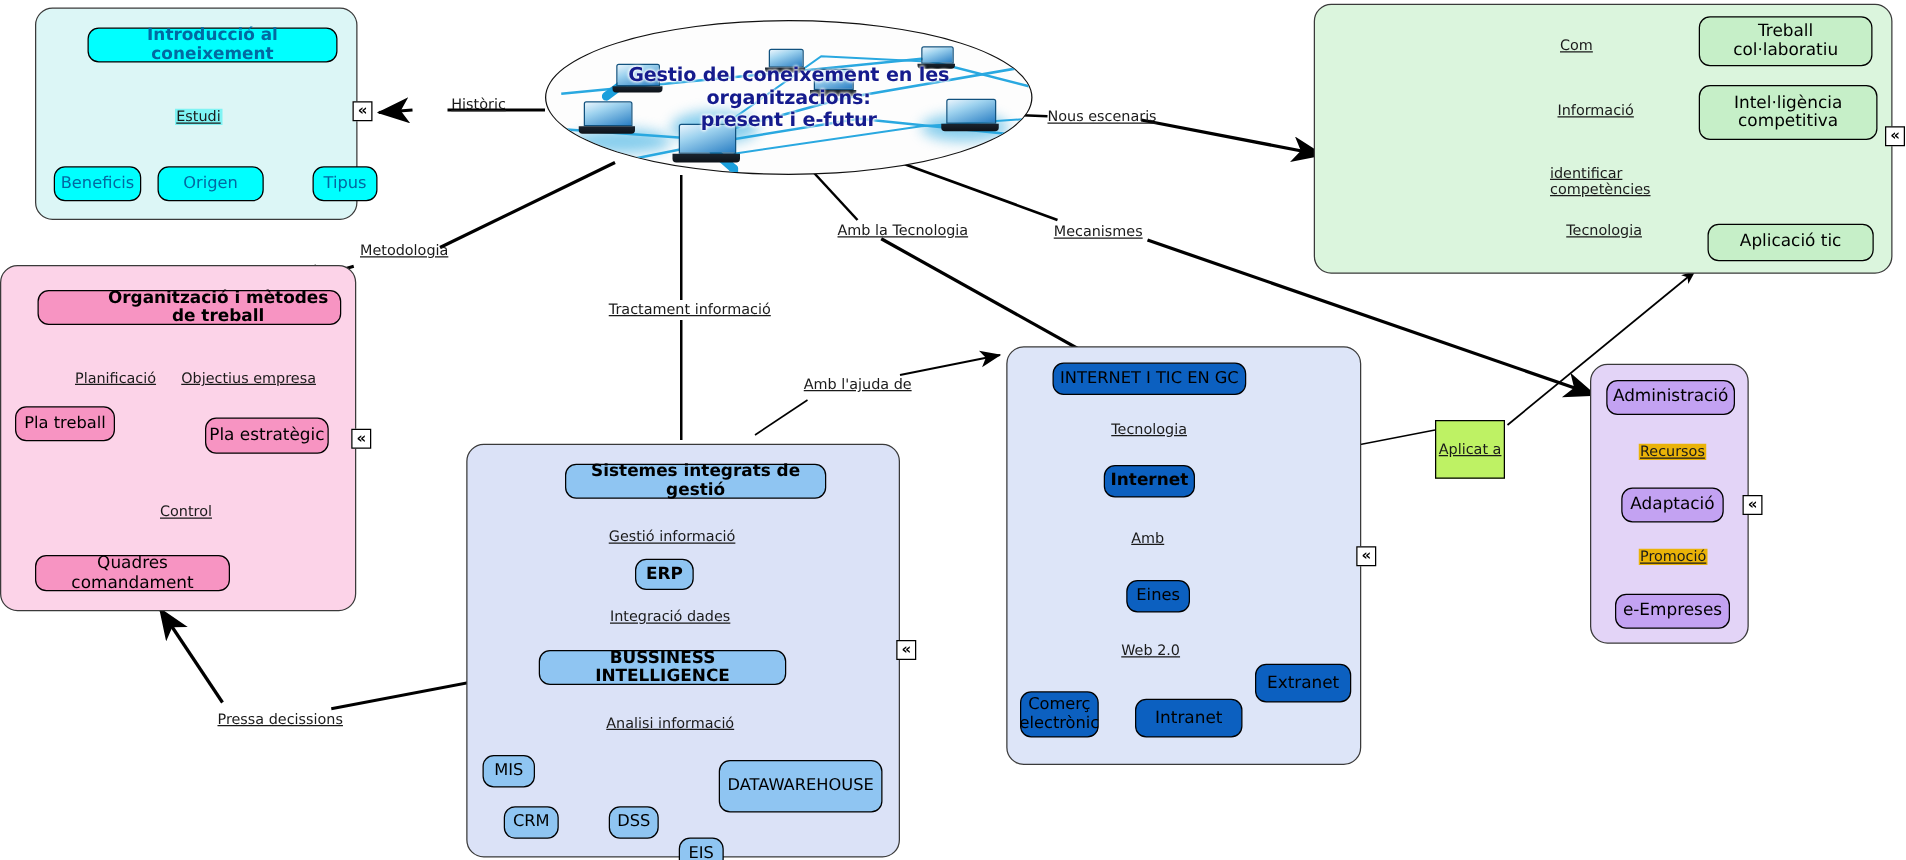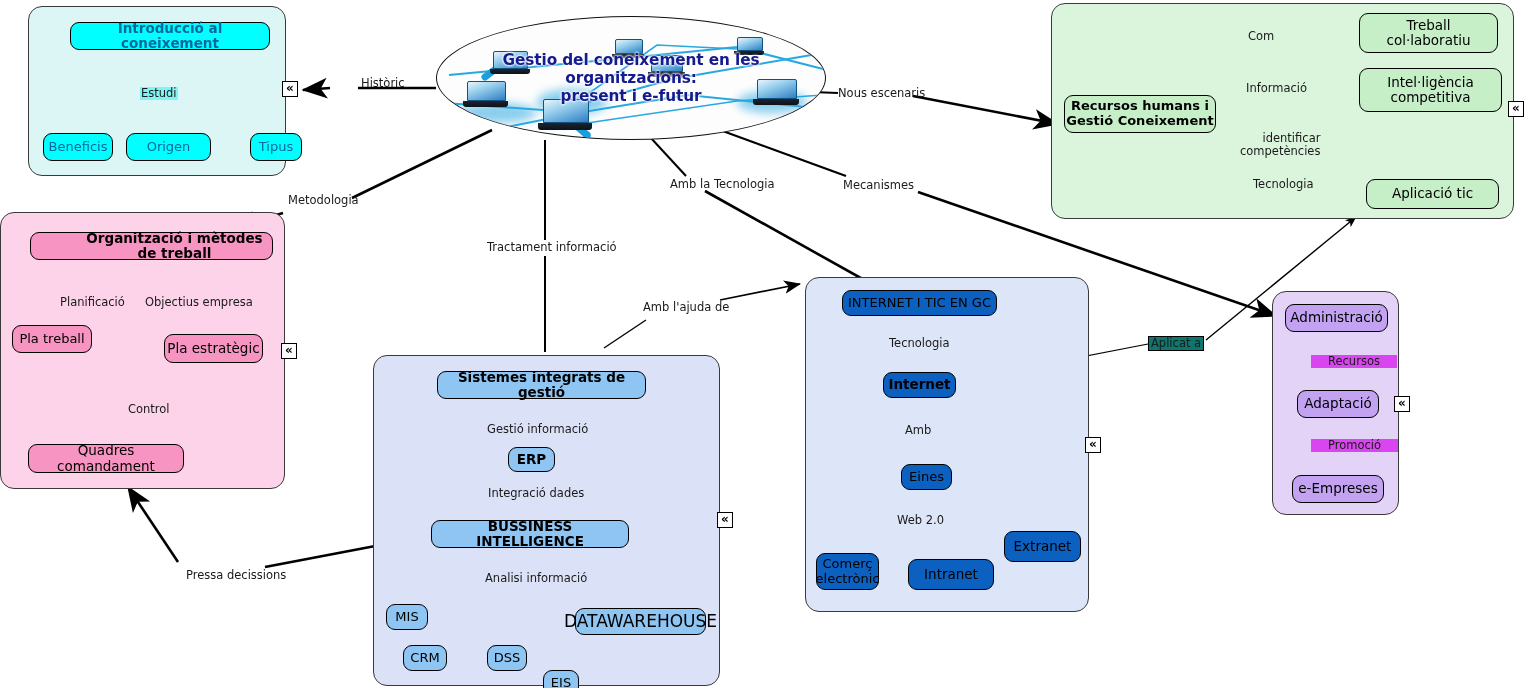--- a/index.html
+++ b/index.html
@@ -23,25 +23,25 @@
   .n-cyan {background:#00ffff;color:#0369a1;}
   .n-pink {background:#f794c2;color:#000;}
   .n-green{background:#c6efc8;color:#000;}
   .n-lblue{background:#8fc5f2;color:#000;}
   .n-dblue{background:#0c60c0;color:#000;}
   .n-purple{background:#c3a2f2;color:#000;}
 
   .bold{font-weight:bold;}
 
   .lbl{position:absolute;font-size:11.5px;color:#1a1a1a;white-space:nowrap;
-       line-height:1.12;text-align:right;}
+       line-height:1.12;text-align:left;text-decoration:underline;}
   .lbl.multi{white-space:pre-line;}
   .lbl.bgcyan  {background:#7ff4f4;padding:0 1px;}
-  .lbl.bgpurple{background:#d946ef;padding:0 17px;}
-  .lbl.boxed   {background:#0f766e;border:1px solid #000;padding:0 2px;}
+  .lbl.bgpurple{background:#eab308;padding:0 1px;}
+  .lbl.boxed   {background:#bef264;border:1px solid #000;padding:16px 2px;}
 
   .collapse{position:absolute;width:16px;height:16px;background:#fff;border:1.4px solid #000;
             font-size:12px;line-height:13px;text-align:center;color:#000;font-weight:bold;
             box-sizing:border-box;}
 
   
   #central{position:absolute;left:436px;top:16px;width:388px;height:122px;
            border:1.6px solid #111;border-radius:50%;overflow:hidden;background:#fdfdfd;}
   #central .title{position:absolute;left:0;right:0;top:50%;transform:translateY(-50%);
       text-align:center;font-weight:bold;font-size:15.3px;color:#151b8d;
@@ -227,49 +227,47 @@
   <div class="node n-pink bold" style="left:30px;top:232px;width:243px;height:28px;font-size:13.5px;padding-left:46px;">Organització i mètodes de treball</div>
   <div class="lbl" style="left:60px;top:296px;">Planificació</div>
   <div class="lbl" style="left:145px;top:296px;">Objectius empresa</div>
   <div class="node n-pink" style="left:12px;top:325px;width:80px;height:28px;font-size:13px;">Pla treball</div>
   <div class="node n-pink" style="left:164px;top:334px;width:99px;height:29px;font-size:13.5px;">Pla estratègic</div>
   <div class="lbl" style="left:128px;top:403px;">Control</div>
   <div class="node n-pink" style="left:28px;top:444px;width:156px;height:29px;font-size:13.5px;">Quadres comandament</div>
   <div class="collapse" style="left:281px;top:343px;">«</div>
 
   <div class="grp lav" style="left:373px;top:355px;width:347px;height:331px;"></div>
-  <div class="node n-lblue bold" style="left:437px;top:371px;width:209px;height:28px;font-size:13.5px;">Sistemes integrats de gestió</div>
+  <div class="node n-lblue bold" style="left:452px;top:371px;width:209px;height:28px;font-size:13.5px;">Sistemes integrats de gestió</div>
   <div class="lbl" style="left:487px;top:423px;">Gestió informació</div>
   <div class="node n-lblue bold" style="left:508px;top:447px;width:47px;height:25px;font-size:13.5px;">ERP</div>
   <div class="lbl" style="left:488px;top:487px;">Integració dades</div>
   <div class="node n-lblue bold" style="left:431px;top:520px;width:198px;height:28px;font-size:13.5px;">BUSSINESS INTELLIGENCE</div>
   <div class="lbl" style="left:485px;top:572px;">Analisi informació</div>
   <div class="node n-lblue" style="left:386px;top:604px;width:42px;height:26px;font-size:13px;">MIS</div>
   <div class="node n-lblue" style="left:403px;top:645px;width:44px;height:26px;font-size:13px;">CRM</div>
   <div class="node n-lblue" style="left:487px;top:645px;width:40px;height:26px;font-size:13px;">DSS</div>
   <div class="node n-lblue" style="left:543px;top:670px;width:36px;height:26px;font-size:13px;">EIS</div>
-  <div class="node n-lblue" style="left:575px;top:608px;width:131px;height:27px;font-size:17px;">DATAWAREHOUSE</div>
+  <div class="node n-lblue" style="left:575px;top:608px;width:131px;height:42px;font-size:13px;">DATAWAREHOUSE</div>
   <div class="collapse" style="left:717px;top:512px;">«</div>
 
   <div class="grp lav2" style="left:805px;top:277px;width:284px;height:335px;"></div>
   <div class="node n-dblue" style="left:842px;top:290px;width:155px;height:26px;font-size:13px;">INTERNET I TIC EN GC</div>
   <div class="lbl" style="left:889px;top:337px;">Tecnologia</div>
   <div class="node n-dblue bold" style="left:883px;top:372px;width:73px;height:26px;font-size:13.5px;">Internet</div>
   <div class="lbl" style="left:905px;top:424px;">Amb</div>
   <div class="node n-dblue" style="left:901px;top:464px;width:51px;height:26px;font-size:13px;">Eines</div>
   <div class="lbl" style="left:897px;top:514px;">Web 2.0</div>
   <div class="node n-dblue multi" style="left:816px;top:553px;width:63px;height:37px;font-size:13px;white-space:pre-line;">Comerç
 electrònic</div>
   <div class="node n-dblue" style="left:908px;top:559px;width:86px;height:31px;font-size:13.5px;">Intranet</div>
   <div class="node n-dblue" style="left:1004px;top:531px;width:77px;height:31px;font-size:13.5px;">Extranet</div>
   <div class="collapse" style="left:1085px;top:437px;">«</div>
 
   <div class="grp green" style="left:1051px;top:3px;width:463px;height:216px;"></div>
-  <div class="node n-green bold multi" style="left:1064px;top:95px;width:152px;height:38px;font-size:13px;">Recursos humans i
-Gestió Coneixement</div>
   <div class="lbl" style="left:1248px;top:30px;">Com</div>
   <div class="lbl" style="left:1246px;top:82px;">Informació</div>
   <div class="lbl multi" style="left:1240px;top:132px;">identificar
 competències</div>
   <div class="lbl" style="left:1253px;top:178px;">Tecnologia</div>
   <div class="node n-green multi" style="left:1359px;top:13px;width:139px;height:40px;font-size:13.5px;">Treball
 col·laboratiu</div>
   <div class="node n-green multi" style="left:1359px;top:68px;width:143px;height:44px;font-size:13.5px;">Intel·ligència
 competitiva</div>
   <div class="node n-green" style="left:1366px;top:179px;width:133px;height:30px;font-size:13.5px;">Aplicació tic</div>
@@ -284,15 +282,15 @@
   <div class="collapse" style="left:1394px;top:396px;">«</div>
 
   <div class="lbl" style="left:361px;top:77px;">Històric</div>
   <div class="lbl" style="left:288px;top:194px;">Metodologia</div>
   <div class="lbl" style="left:487px;top:241px;">Tractament informació</div>
   <div class="lbl" style="left:670px;top:178px;">Amb la Tecnologia</div>
   <div class="lbl" style="left:843px;top:179px;">Mecanismes</div>
   <div class="lbl" style="left:838px;top:87px;">Nous escenaris</div>
   <div class="lbl" style="left:643px;top:301px;">Amb l'ajuda de</div>
   <div class="lbl boxed" style="left:1148px;top:336px;">Aplicat a</div>
-  <div class="lbl" style="left:186px;top:569px;">Pressa decissions</div>
+  <div class="lbl" style="left:174px;top:569px;">Pressa decissions</div>
 
 </div>
 
 </body></html>

